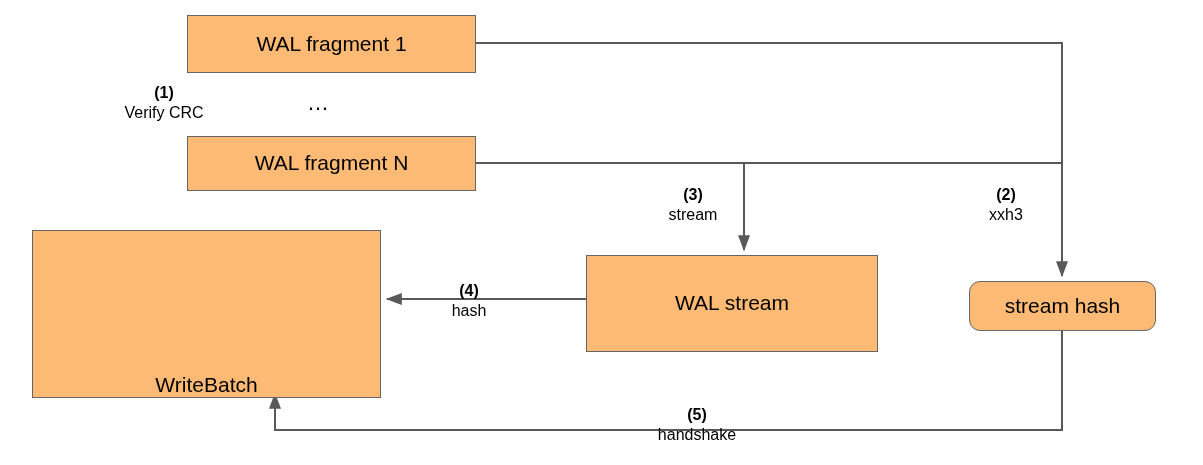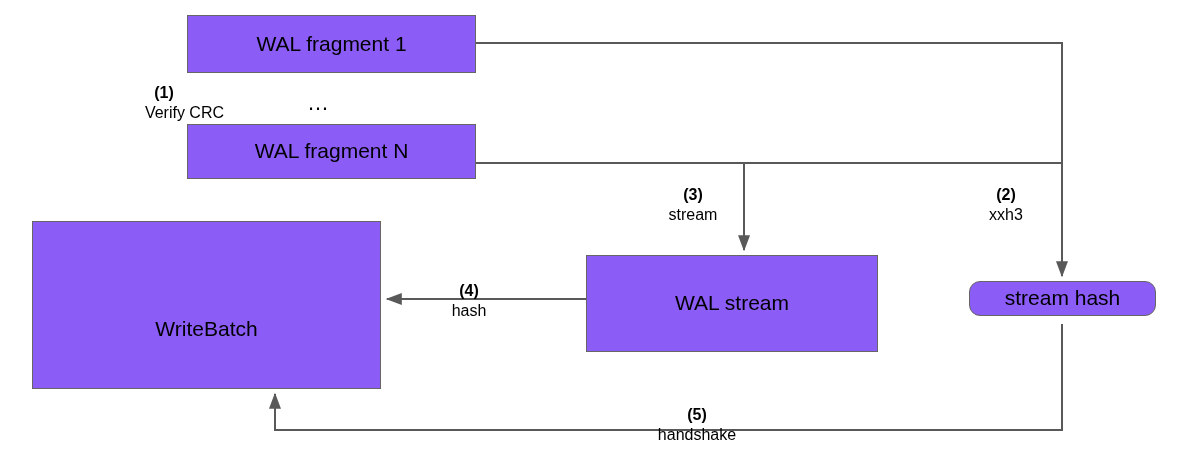--- a/index.html
+++ b/index.html
@@ -22,48 +22,48 @@
     position: absolute;
     left: 0;
     top: 0;
     width: 1203px;
     height: 465px;
     pointer-events: none;
   }
   .node {
     position: absolute;
     box-sizing: border-box;
-    background: #8b5cf6;
+    background: #fdba74;
     border: 1.6px solid #666666;
     display: flex;
     align-items: center;
     justify-content: center;
     font-size: 21px;
     color: #000000;
     line-height: 1.15;
     white-space: nowrap;
   }
   .node.rounded {
     border-radius: 11px;
   }
   #node-wal-frag-1 { left: 187px; top: 15px;  width: 289px; height: 58px; }
-  #node-wal-frag-n { left: 187px; top: 124px; width: 289px; height: 55px; }
+  #node-wal-frag-n { left: 187px; top: 136px; width: 289px; height: 55px; }
   #node-writebatch {
-    left: 32px; top: 221px; width: 349px; height: 168px;
-    align-items: center;
+    left: 32px; top: 230px; width: 349px; height: 168px;
+    align-items: flex-end;
     justify-content: center;
     padding-top: 48px;
   }
   #node-prot-info {
     left: 177px; top: 313px; width: 204px; height: 76px;
     font-size: 21px;
     z-index: 3;
   }
   #node-wal-record { left: 586px; top: 255px; width: 292px; height: 97px; }
-  #node-stream-hash { left: 969px; top: 281px; width: 187px; height: 35px; text-align: right; }
+  #node-stream-hash { left: 969px; top: 281px; width: 187px; height: 50px; text-align: right; }
 
   .annot {
     position: absolute;
     text-align: center;
     white-space: nowrap;
     z-index: 4;
   }
   .annot .step {
     font-size: 16px;
     font-weight: bold;
@@ -71,21 +71,21 @@
     line-height: 1.25;
   }
   .annot .caption {
     font-size: 16px;
     font-weight: normal;
     color: #000000;
     line-height: 1.25;
   }
   #annot-verify-crc { left: 104px; top: 83px; width: 120px; }
   #annot-verify-crc .step { text-align: center; }
-  #annot-verify-crc .caption { text-align: right; }
+  #annot-verify-crc .caption { text-align: center; }
   #annot-concat { left: 645px; top: 185px; width: 96px; }
   #annot-xxh3   { left: 958px; top: 185px; width: 96px; }
   #annot-copy   { left: 421px; top: 281px; width: 96px; }
   #annot-handshake { left: 627px; top: 405px; width: 140px; }
 
   #ellipsis {
     position: absolute;
     left: 307px;
     top: 90px;
     font-size: 22px;

